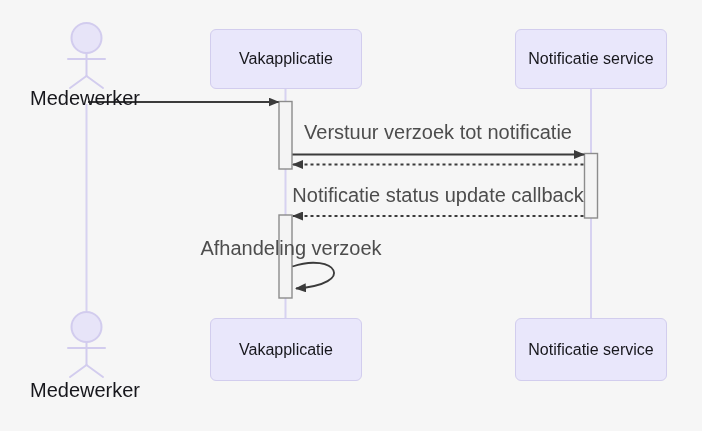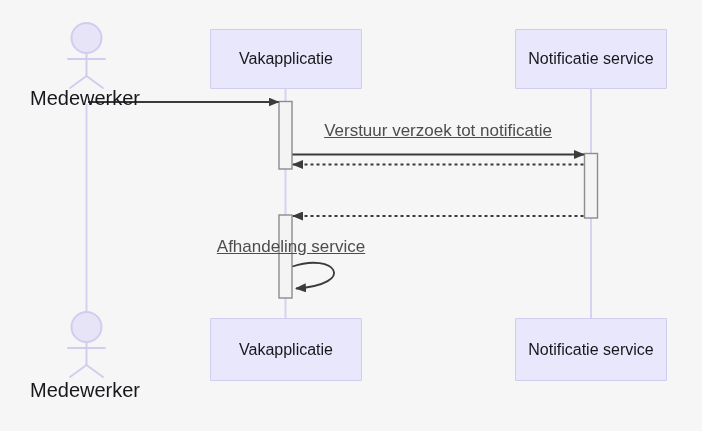--- a/index.html
+++ b/index.html
@@ -30,35 +30,34 @@
   .actor-limb { stroke: var(--actor-line-color); stroke-width: 2; fill: none; stroke-linecap: round; }
   .actor-head { fill: var(--actor-head-fill); stroke: var(--actor-line-color); stroke-width: 2; }
   .activation { fill: var(--activation-fill); stroke: var(--activation-border); stroke-width: 1.4; }
   .msg { stroke: var(--message-color); stroke-width: 1.8; fill: none; }
   .msg.dashed { stroke-dasharray: 3 3; stroke-width: 2; }
   .arrowhead-shape { fill: var(--message-color); }
   .pbox {
     position: absolute;
     background: var(--participant-fill);
     border: 1px solid var(--participant-border);
-    border-radius: 1px;
+    border-radius: 6px;
     display: flex;
     align-items: center;
     justify-content: center;
     font-size: 16px;
     color: var(--participant-text-color);
     white-space: nowrap;
   }
   .msg-label {
     position: absolute;
     transform: translateX(-50%);
     white-space: nowrap;
-    font-size: 17px;
+    font-size: 20px;
     color: var(--message-text-color);
-    text-decoration: underline;
   }
   .actor-label {
     position: absolute;
     transform: translateX(-50%);
     white-space: nowrap;
     font-size: 20px;
     color: var(--participant-text-color);
   }
 </style>
 </head>
@@ -114,15 +113,16 @@
     <span>Vakapplicatie</span>
   </div>
   <div class="pbox" style="left:515px; top:318px; width:152px; height:63px">
     <span>Notificatie service</span>
   </div>
 
   <div class="actor-label" style="left:85px; top:87px">Medewerker</div>
   <div class="actor-label" style="left:85px; top:379px">Medewerker</div>
 
   <div class="msg-label" style="left:438px; top:121px">Verstuur verzoek tot notificatie</div>
-  <div class="msg-label" style="left:291px; top:237px">Afhandeling service</div>
+  <div class="msg-label" style="left:438px; top:184px">Notificatie status update callback</div>
+  <div class="msg-label" style="left:291px; top:237px">Afhandeling verzoek</div>
 
 </div>
 
 </body></html>

